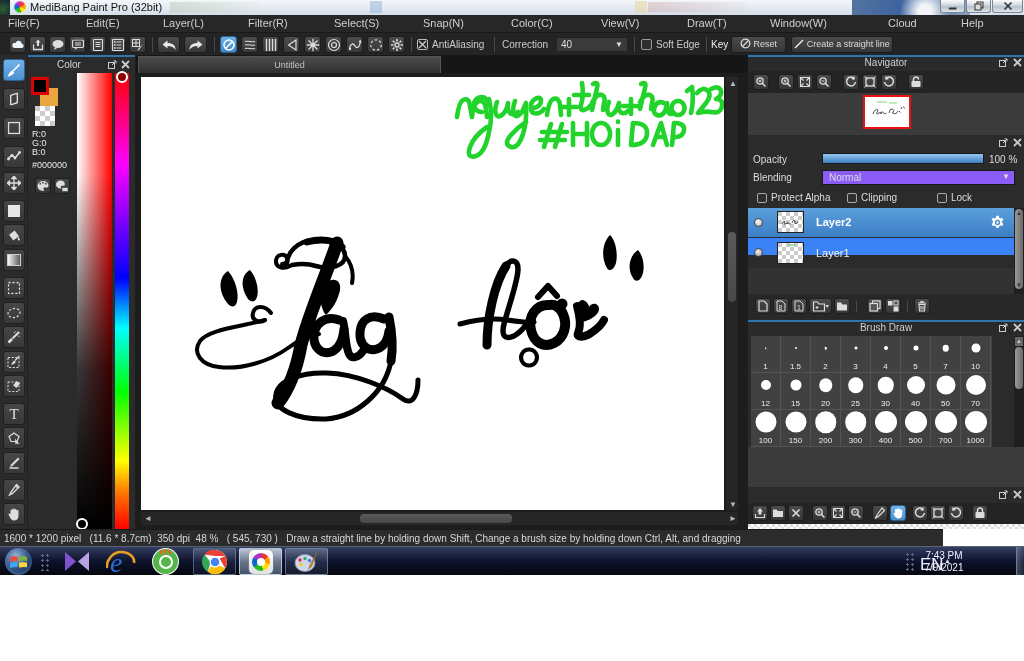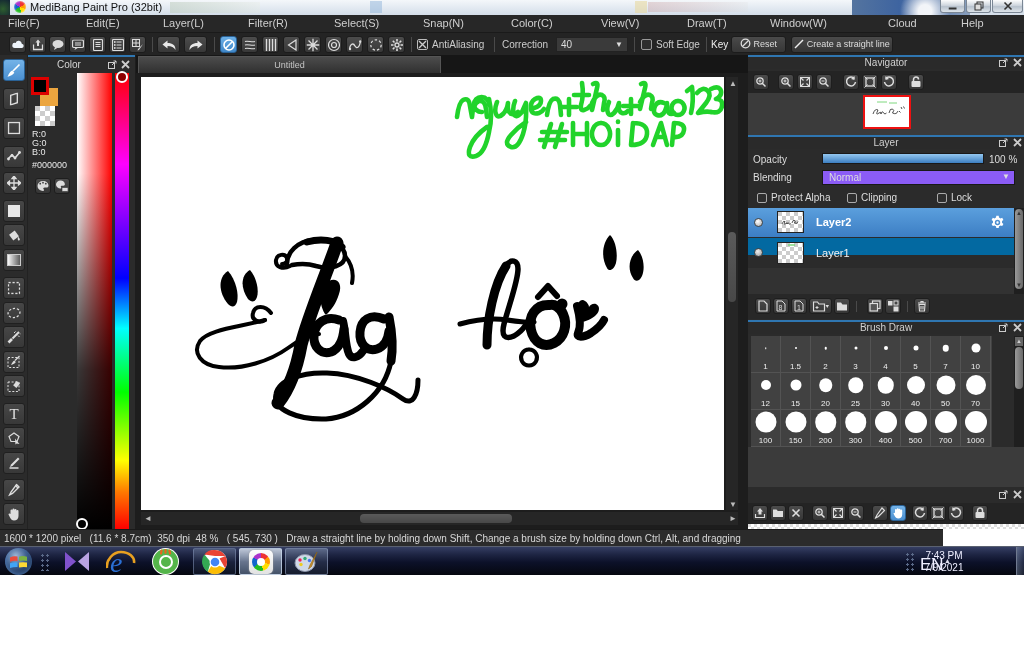--- a/index.html
+++ b/index.html
@@ -512,21 +512,20 @@
       </div>
       <div style="position:absolute;left:0;top:38px;width:276px;height:42px;background:#3b3b3b">
         <div id="navthumb" style="position:absolute;left:115px;top:2px;width:48px;height:34px;background:#fff;border:2px solid #e11">
           <svg width="44" height="30" viewBox="0 0 44 30">
               <path d="M8 17 q2 -6 5 -4 q-3 6 1 3 q2 -2 2 1 q1 -4 2.5 -1 q1.5 2 3 0" fill="none" stroke="#222" stroke-width="0.8"></path>
               <path d="M24 16 q1 -5 3.5 -4 q2.5 1 0 4 q4 2 5.5 -2 M34 14 l1.5 1.5 M36 10 l1 2 M38.5 9.5 l1 2" fill="none" stroke="#222" stroke-width="0.8"></path>
               <path d="M12 5 h10 M24 6 h8" stroke="#7ed87e" stroke-width="1"></path>
             </svg>
         </div>
       </div>
-      <div class="rphead" style="top:80px">Layer</div>
       <svg class="rpico" style="left:251px;top:83px" width="9" height="9">
           <rect x="0.5" y="2.5" width="6" height="6" fill="none" stroke="#ccc"></rect>
           <path d="M4 5 L8 1 M5.5 1 H8 V3.5" stroke="#ccc"></path>
         </svg>
       <svg class="rpico" style="left:265px;top:83px" width="9" height="9">
           <path d="M1 1 L8 8 M8 1 L1 8" stroke="#ccc" stroke-width="1.8"></path>
         </svg>
       <div style="position:absolute;left:5px;top:99px;font-size:10px;color:#ddd">Opacity</div>
       <div style="position:absolute;left:74px;top:98px;width:162px;height:11px;border:1px solid #191919;background:linear-gradient(#93c7f0,#3d7fc1)"></div>
       <div style="position:absolute;left:241px;top:99px;font-size:10px;color:#ddd">100 %</div>
@@ -541,21 +540,21 @@
       <div style="position:absolute;left:0;top:153px;width:266px;height:29px;background:linear-gradient(#5b9fdd,#3c7ec4)">
         <div style="position:absolute;left:6px;top:10px;width:9px;height:9px;border-radius:5px;background:radial-gradient(circle at 40% 35%,#fff,#aaa);border:1px solid #444"></div>
         <div class="thumbchk" style="position:absolute;left:29px;top:3px;width:27px;height:22px"><svg width="25" height="20" viewBox="0 0 25 20">
               <path d="M4 12 q1.5-4 3-2.5 q-2 4 .8 2 q1.2-1.5 1.2.5 q.8-2.5 1.8-.5 q1 1.5 2 0 M14 11 q.8-3.5 2.5-2.5 q1.5 1 0 2.5 q2.5 1.5 3.5-1.5" fill="none" stroke="#111" stroke-width="0.7"></path>
             </svg></div>
         <div style="position:absolute;left:68px;top:8px;font-size:11px;font-weight:bold;color:#fff">Layer2</div>
         <svg style="position:absolute;left:242px;top:7px" width="15" height="15" viewBox="0 0 15 15">
             <path fill="#fff" d="M7.5 4.8 a2.7 2.7 0 1 0 0 5.4 a2.7 2.7 0 0 0 0-5.4 m0 1.5 a1.2 1.2 0 1 1 0 2.4 a1.2 1.2 0 0 1 0-2.4 M6.3 0.8 h2.4 l.3 1.8 a5.2 5.2 0 0 1 1.5.9 l1.7-.7 1.2 2.1 -1.4 1.2 a5.6 5.6 0 0 1 0 1.7 l1.4 1.2 -1.2 2.1 -1.7-.7 a5.2 5.2 0 0 1 -1.5.9 l-.3 1.8 h-2.4 l-.3-1.8 a5.2 5.2 0 0 1 -1.5-.9 l-1.7.7 -1.2-2.1 1.4-1.2 a5.6 5.6 0 0 1 0-1.7 L1.6 4.9 2.8 2.8 l1.7.7 a5.2 5.2 0 0 1 1.5-.9 Z"></path>
           </svg>
       </div>
-      <div style="position:absolute;left:0;top:183px;width:266px;height:17px;background:#0369a1">
+      <div style="position:absolute;left:0;top:183px;width:266px;height:17px;background:#3b82f6">
         <div style="position:absolute;left:6px;top:10px;width:9px;height:9px;border-radius:5px;background:radial-gradient(circle at 40% 35%,#eee,#999);border:1px solid #444"></div>
         <div class="thumbchk" style="position:absolute;left:29px;top:4px;width:27px;height:22px"><svg width="25" height="20">
               <path d="M10 2 h7" stroke="#7ed87e" stroke-width="1.5"></path>
             </svg></div>
         <div style="position:absolute;left:68px;top:9px;font-size:11px;color:#f2f2f2">Layer1</div>
       </div>
       <div style="position:absolute;left:0;top:213px;width:266px;height:26px;background:#323232"></div>
       <div style="position:absolute;left:266px;top:153px;width:10px;height:86px;background:#1f1f1f">
         <div style="position:absolute;left:1px;top:1px;width:8px;height:80px;background:linear-gradient(90deg,#999,#6a6a6a);border-radius:4px"></div>
         <div style="position:absolute;left:1px;top:2px;width:8px;text-align:center;color:#333;font-size:6px;line-height:6px">▲</div>

